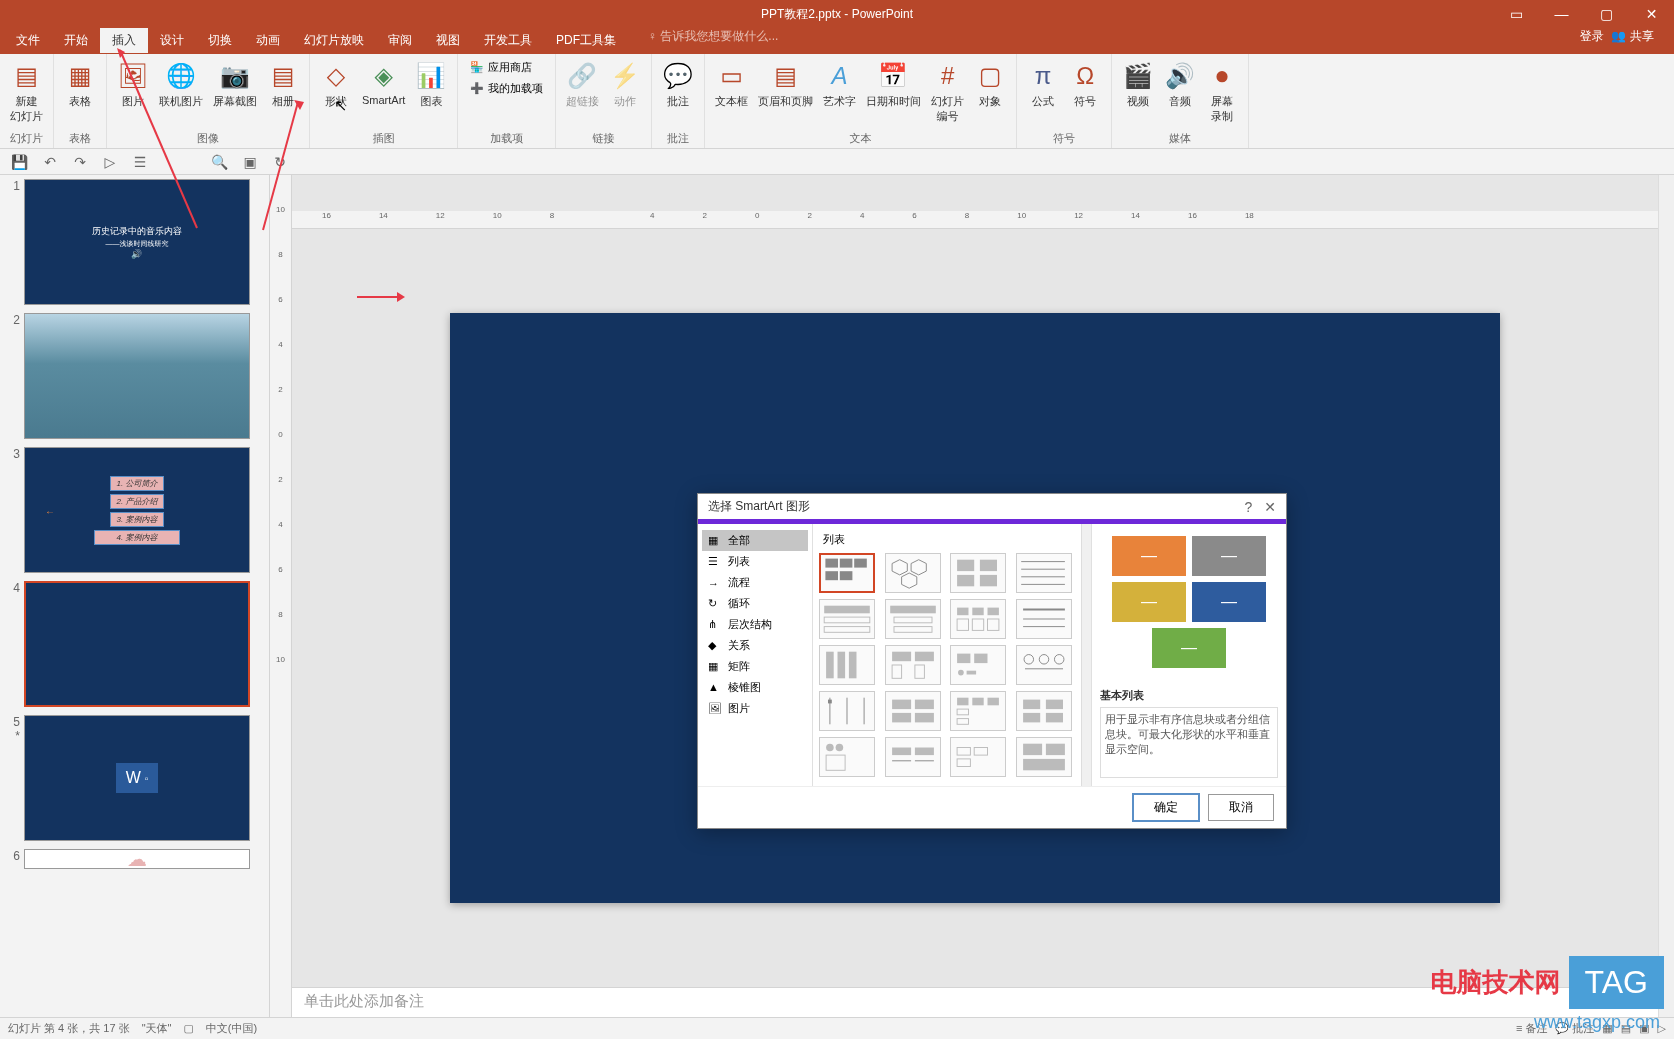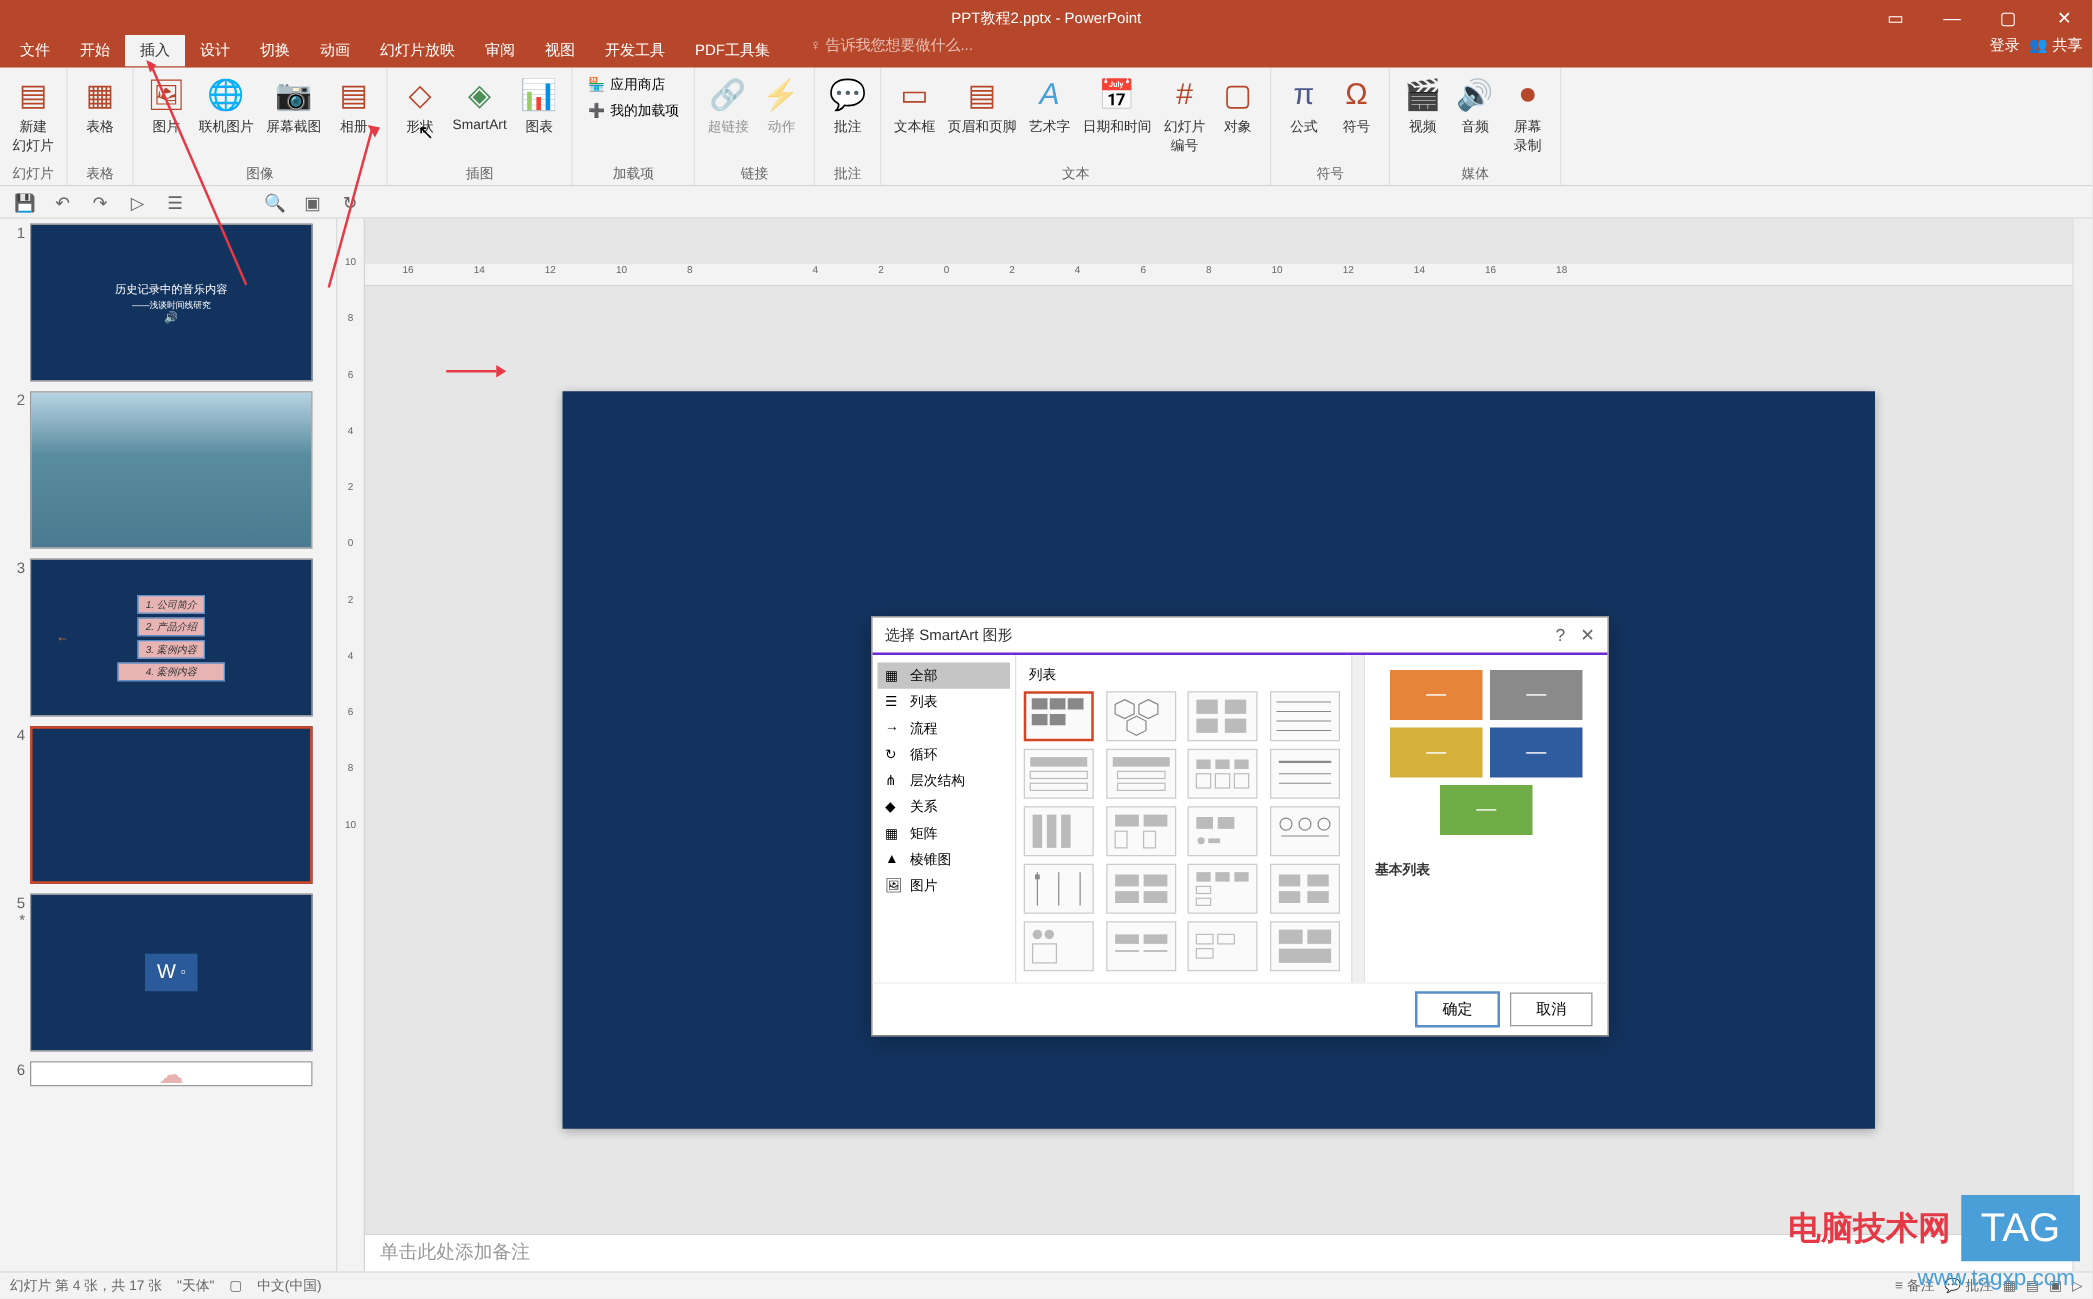--- a/index.html
+++ b/index.html
@@ -6,21 +6,21 @@
     body { background: #e6e6e6; overflow: hidden; width: 1674px; height: 1039px; }
     
     .titlebar { background: #b7472a; height: 28px; display: flex; align-items: center; position: relative; }
     .titlebar-title { color: #fff; font-size: 12px; position: absolute; left: 50%; transform: translateX(-50%); }
     .titlebar-controls { position: absolute; right: 0; display: flex; }
     .titlebar-btn { width: 45px; height: 28px; display: flex; align-items: center; justify-content: center; color: #fff; font-size: 14px; }
     
     .menubar { background: #b7472a; height: 26px; display: flex; align-items: flex-start; padding: 0 4px; position: relative; }
     .menu-item { color: #fff; font-size: 12px; padding: 4px 12px; cursor: pointer; }
     .menu-item.active { background: #f3f3f3; color: #333; }
-    .menubar-right { position: absolute; right: 8px; display: flex; align-items: center; gap: 8px; color: #fff; font-size: 12px; }
+    .menubar-right { position: absolute; right: 20px; display: flex; align-items: center; gap: 8px; color: #fff; font-size: 12px; }
     .tellme { color: #e8c0b5; font-size: 12px; margin-left: 20px; }
     
     .ribbon { background: #f3f3f3; height: 95px; display: flex; border-bottom: 1px solid #d4d4d4; }
     .ribbon-group { border-right: 1px solid #e0e0e0; padding: 4px 6px 2px; display: flex; flex-direction: column; }
     .ribbon-group-content { display: flex; gap: 2px; flex: 1; align-items: flex-start; }
     .ribbon-group-label { text-align: center; font-size: 11px; color: #666; margin-top: auto; }
     .ribbon-btn { display: flex; flex-direction: column; align-items: center; padding: 2px 4px; cursor: pointer; min-width: 24px; }
     .ribbon-icon { width: 24px; height: 24px; display: flex; align-items: center; justify-content: center; font-size: 18px; color: #b7472a; }
     .ribbon-icon-lg { width: 32px; height: 32px; font-size: 24px; }
     .ribbon-label { font-size: 11px; color: #333; margin-top: 2px; text-align: center; white-space: nowrap; }
@@ -46,21 +46,21 @@
     .slide-area { flex: 1; display: flex; align-items: center; justify-content: center; position: relative; }
     .slide-canvas { width: 1050px; height: 590px; background: #13335f; box-shadow: 0 2px 8px rgba(0,0,0,0.3); }
     
     .notes-area { height: 30px; background: #fff; border-top: 1px solid #d4d4d4; padding: 4px 12px; font-size: 15px; color: #999; }
     
     .statusbar { height: 22px; background: #f3f3f3; border-top: 1px solid #d4d4d4; display: flex; align-items: center; padding: 0 8px; font-size: 11px; color: #666; }
     .statusbar-right { margin-left: auto; display: flex; align-items: center; gap: 8px; }
     
     
     .dialog { position: absolute; left: 405px; top: 264px; width: 590px; height: 336px; background: #fff; border: 1px solid #888; box-shadow: 0 4px 20px rgba(0,0,0,0.3); display: flex; flex-direction: column; }
-    .dialog-titlebar { height: 30px; display: flex; align-items: center; padding: 0 10px; font-size: 12px; color: #333; border-bottom: 2px solid #6d28d9; }
+    .dialog-titlebar { height: 30px; display: flex; align-items: center; padding: 0 10px; font-size: 12px; color: #333; border-bottom: 5px solid #6d28d9; }
     .dialog-title-controls { margin-left: auto; display: flex; gap: 12px; font-size: 14px; color: #666; }
     .dialog-body { flex: 1; display: flex; }
     .dialog-sidebar { width: 115px; padding: 6px 4px; border-right: 1px solid #e0e0e0; }
     .sidebar-cat { display: flex; align-items: center; gap: 6px; padding: 3px 6px; font-size: 11px; cursor: pointer; }
     .sidebar-cat.active { background: #c5c5c5; }
     .sidebar-cat-icon { width: 14px; height: 14px; display: inline-block; }
     .dialog-grid { flex: 1; padding: 6px; overflow-y: auto; }
     .dialog-grid-header { font-size: 11px; padding: 2px 4px 6px; }
     .grid-items { display: grid; grid-template-columns: repeat(4, 1fr); gap: 6px; }
     .grid-item { width: 56px; height: 40px; border: 1px solid #ccc; background: #fafafa; cursor: pointer; position: relative; }
@@ -560,20 +560,21 @@
                     <span style="color:#fff">—</span>
                   </div>
                 <div class="preview-block" style="background:#2e5c9e">
                     <span style="color:#fff">—</span>
                   </div>
                 <div class="preview-block" style="background:#70ad47;margin:0 auto">
                     <span style="color:#fff">—</span>
                   </div>
               </div>
               <div class="preview-label">基本列表</div>
+              <div class="preview-desc">用于显示非有序信息块或者分组信息块。可最大化形状的水平和垂直显示空间。</div>
             </div>
           </div>
           <div class="dialog-footer">
             <button class="dlg-btn primary">确定</button>
             <button class="dlg-btn">取消</button>
           </div>
         </div>
 
       </div>
       <div class="notes-area">

